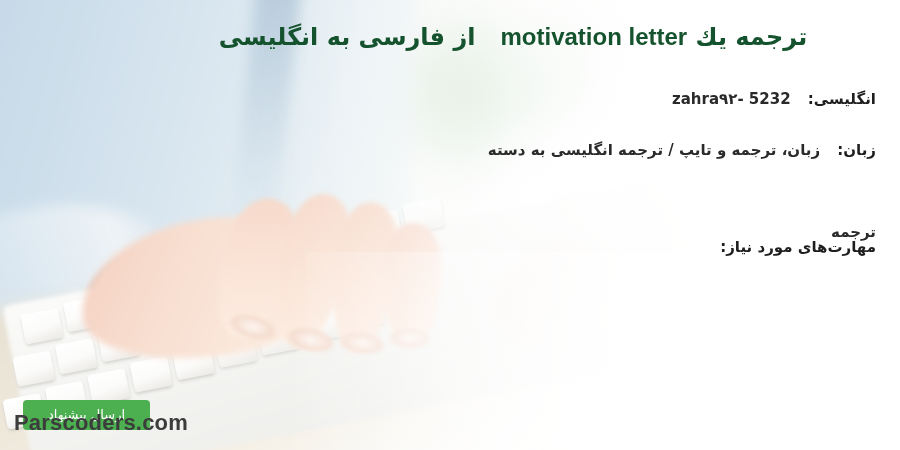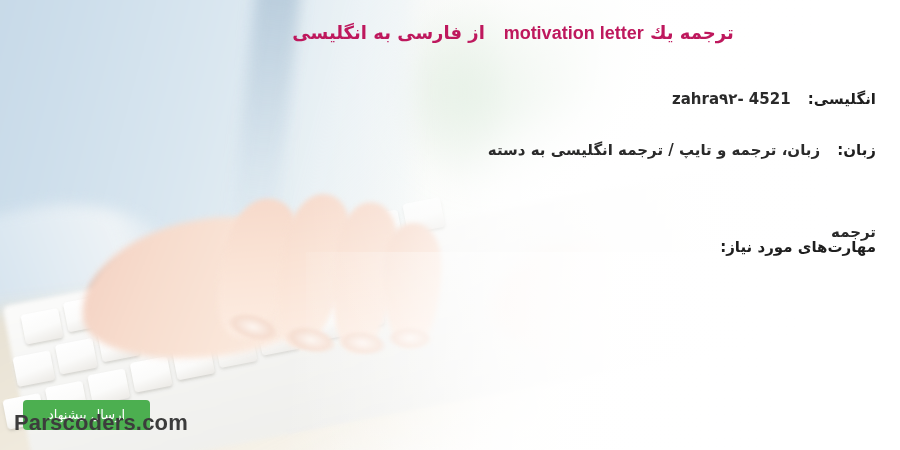--- a/index.html
+++ b/index.html
@@ -251,24 +251,24 @@
     position: absolute;
     inset: 0;
     padding: 0;
   }
   .title {
     position: absolute;
     top: 22px;
     right: 24px;
     left: 150px;
     text-align: center;
-    font-size: 18px;
+    font-size: 24px;
     font-weight: bold;
     line-height: 1.25;
-    color: #be185d;
+    color: #14532d;
     letter-spacing: 0;
   }
   .title .latin {
     font-family: "Liberation Sans", "DejaVu Sans", sans-serif;
     font-weight: bold;
   }
 
   .meta-row {
     position: absolute;
     right: 24px;
@@ -416,21 +416,21 @@
 
     <div class="title">
       <span>ترجمه يك</span>
       <span class="latin">motivation letter</span>
       &nbsp;
       <span>از فارسی به انگلیسی</span>
     </div>
 
     <div class="meta-row" id="row-employer">
       <span class="label">انگلیسی:</span>
-      <span class="value">zahra۹۲- 4521</span>
+      <span class="value">zahra۹۲- 5232</span>
     </div>
 
     <div class="meta-row" id="row-category">
       <span class="label">زبان:</span>
       <span class="value">زبان، ترجمه و تایپ / ترجمه انگلیسی به دسته</span>
     </div>
 
     <div class="meta-row" id="row-skills-label">
       <span class="label">مهارت‌های مورد نیاز:</span>
     </div>

